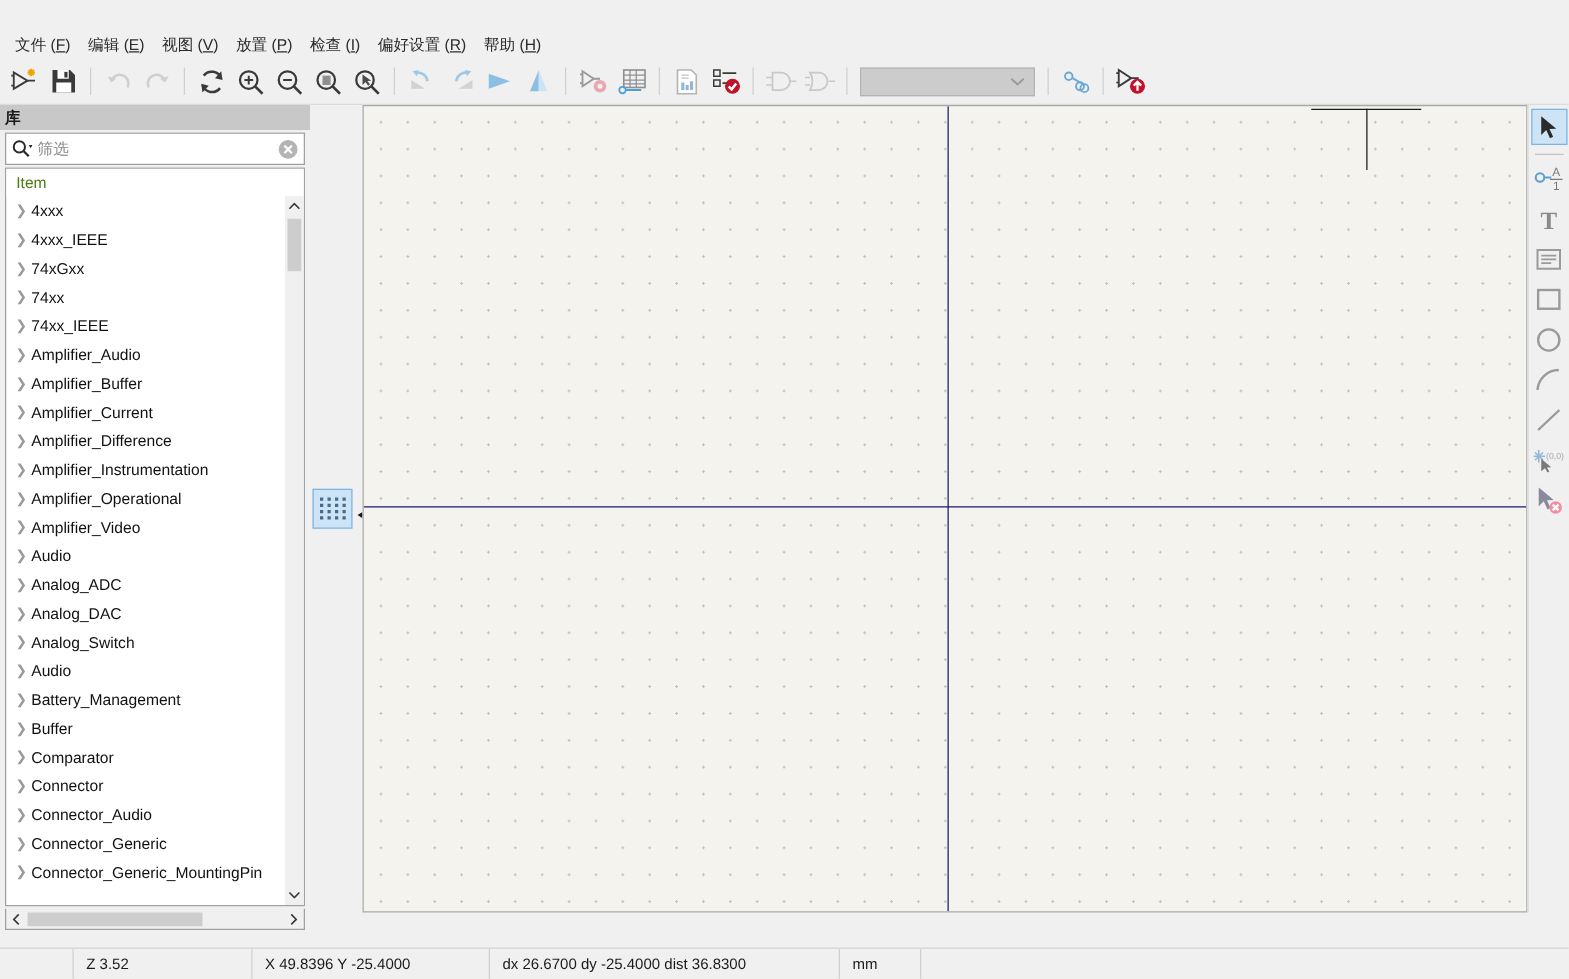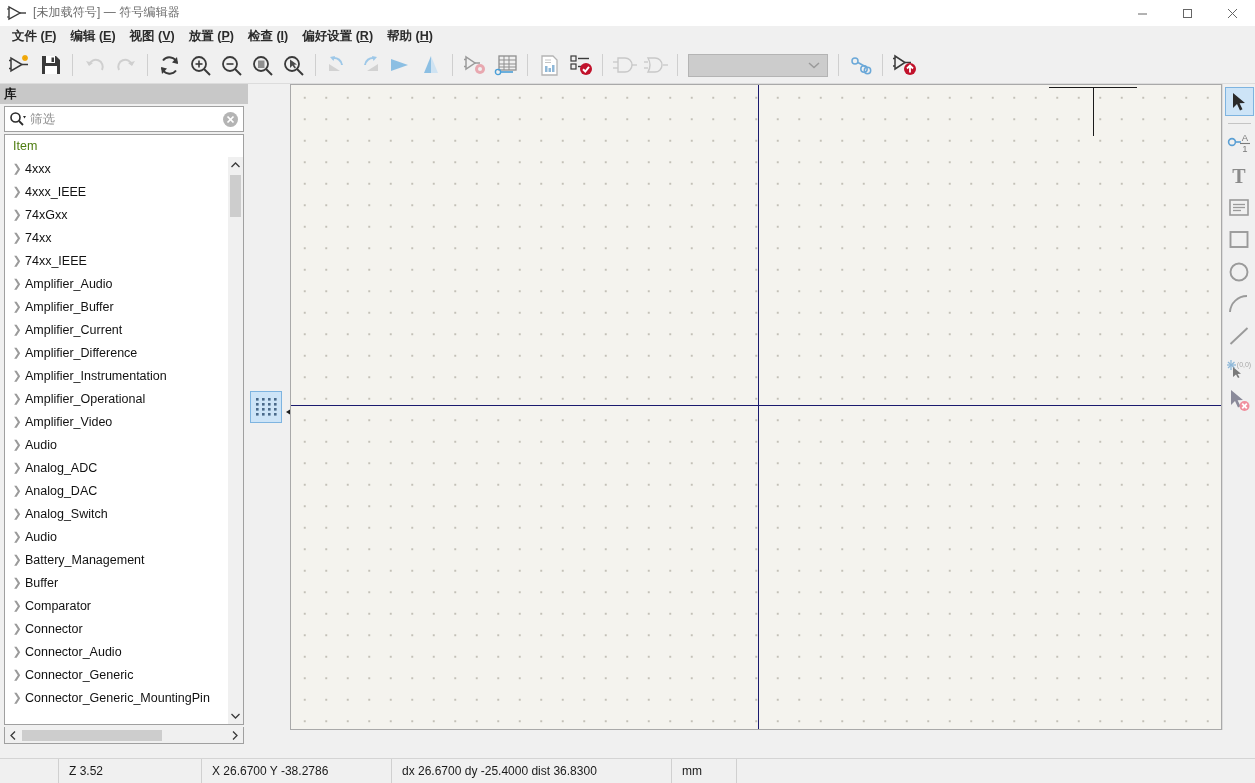--- a/index.html
+++ b/index.html
@@ -23,21 +23,21 @@
     font-size: 12px; color: #6b6b6b; letter-spacing: .1px; white-space: nowrap;
   }
   .win-btns { position: absolute; right: 0; top: 0; height: 26px; display: flex; }
   .win-btn {
     width: 45px; height: 26px; display: flex; align-items: center; justify-content: center;
   }
 
   
   .menubar {
     position: absolute; left: 0; top: 26px; width: 1255px; height: 21px;
-    background: #f0f0f0; display: flex; align-items: center; padding-left: 5px; font-weight: bold;
+    background: #f0f0f0; display: flex; align-items: center; padding-left: 5px;
   }
   .menu-item {
     font-size: 12.5px; color: #2b2b2b; padding: 2px 7px; white-space: nowrap;
   }
   .menu-item u { text-decoration: underline; }
 
   
   .toolbar {
     position: absolute; left: 0; top: 47px; width: 1255px; height: 37px;
     background: #f0f0f0; display: flex; align-items: center; padding-left: 4px;
@@ -175,47 +175,20 @@
     border-right: 1px solid #d0d0d0;
   }
   .sb-cell.first { border-left: 1px solid #d0d0d0; }
   .sb-pad { width: 58px; }
 </style>
 </head>
 <body>
 
 <div id="app">
 
-  <div class="titlebar">
-    <svg class="title-icon" viewBox="0 0 22 18">
-      <path d="M3 3 L3 15 L14 9 Z" fill="none" stroke="#3a3a3a" stroke-width="1.4"></path>
-      <line x1="14" y1="9" x2="20" y2="9" stroke="#3a3a3a" stroke-width="1.4"></line>
-      <line x1="1" y1="5" x2="3" y2="5" stroke="#3a3a3a" stroke-width="1.2"></line>
-      <line x1="1" y1="13" x2="3" y2="13" stroke="#3a3a3a" stroke-width="1.2"></line>
-    </svg>
-    <span class="title-text">[未加载符号] — 符号编辑器</span>
-    <div class="win-btns">
-      <div class="win-btn">
-        <svg width="11" height="11" viewBox="0 0 11 11">
-            <line x1="1" y1="6" x2="10" y2="6" stroke="#666" stroke-width="1"></line>
-          </svg>
-      </div>
-      <div class="win-btn">
-        <svg width="11" height="11" viewBox="0 0 11 11">
-            <rect x="1.5" y="1.5" width="8" height="8" fill="none" stroke="#666" stroke-width="1"></rect>
-          </svg>
-      </div>
-      <div class="win-btn close">
-        <svg width="11" height="11" viewBox="0 0 11 11">
-            <line x1="1" y1="1" x2="10" y2="10" stroke="#666" stroke-width="1"></line>
-            <line x1="10" y1="1" x2="1" y2="10" stroke="#666" stroke-width="1"></line>
-          </svg>
-      </div>
-    </div>
-  </div>
 
   <div class="menubar" id="menubar">
       <div class="menu-item">文件 (<u>F</u>)</div>
       <div class="menu-item">编辑 (<u>E</u>)</div>
       <div class="menu-item">视图 (<u>V</u>)</div>
       <div class="menu-item">放置 (<u>P</u>)</div>
       <div class="menu-item">检查 (<u>I</u>)</div>
       <div class="menu-item">偏好设置 (<u>R</u>)</div>
       <div class="menu-item">帮助 (<u>H</u>)</div>
     </div>
@@ -749,19 +722,19 @@
         <circle cx="17.5" cy="18" r="5" fill="#f0909e"></circle>
         <line x1="15.2" y1="15.7" x2="19.8" y2="20.3" stroke="#ffffff" stroke-width="1.8"></line>
         <line x1="19.8" y1="15.7" x2="15.2" y2="20.3" stroke="#ffffff" stroke-width="1.8"></line>
       </svg>
     </div>
   </div>
 
   <div class="statusbar">
     <div class="sb-pad"></div>
     <div class="sb-cell first" style="width:144px">Z 3.52</div>
-    <div class="sb-cell" style="width:190px">X 26.6700  Y -38.2786</div>
+    <div class="sb-cell" style="width:190px">X 49.8396  Y -25.4000</div>
     <div class="sb-cell" style="width:280px">dx 26.6700  dy -25.4000  dist 36.8300</div>
     <div class="sb-cell" style="width:65px">mm</div>
     <div class="sb-cell" style="flex:1; border-right:none"></div>
   </div>
 
 </div>
 
 </body></html>

